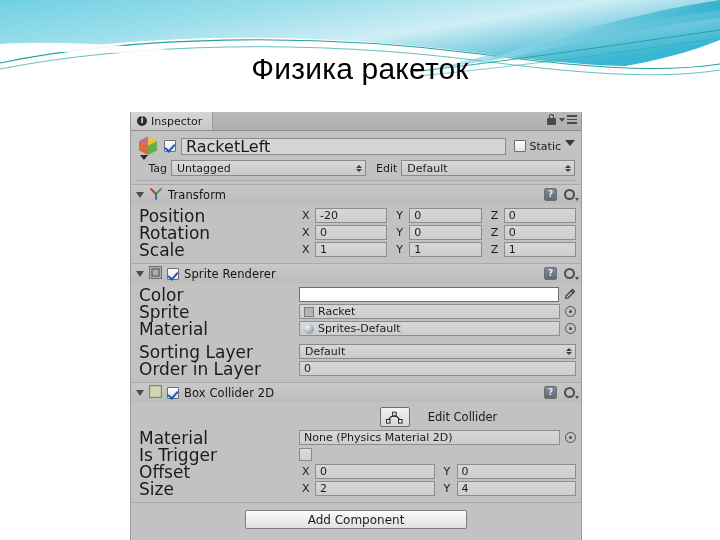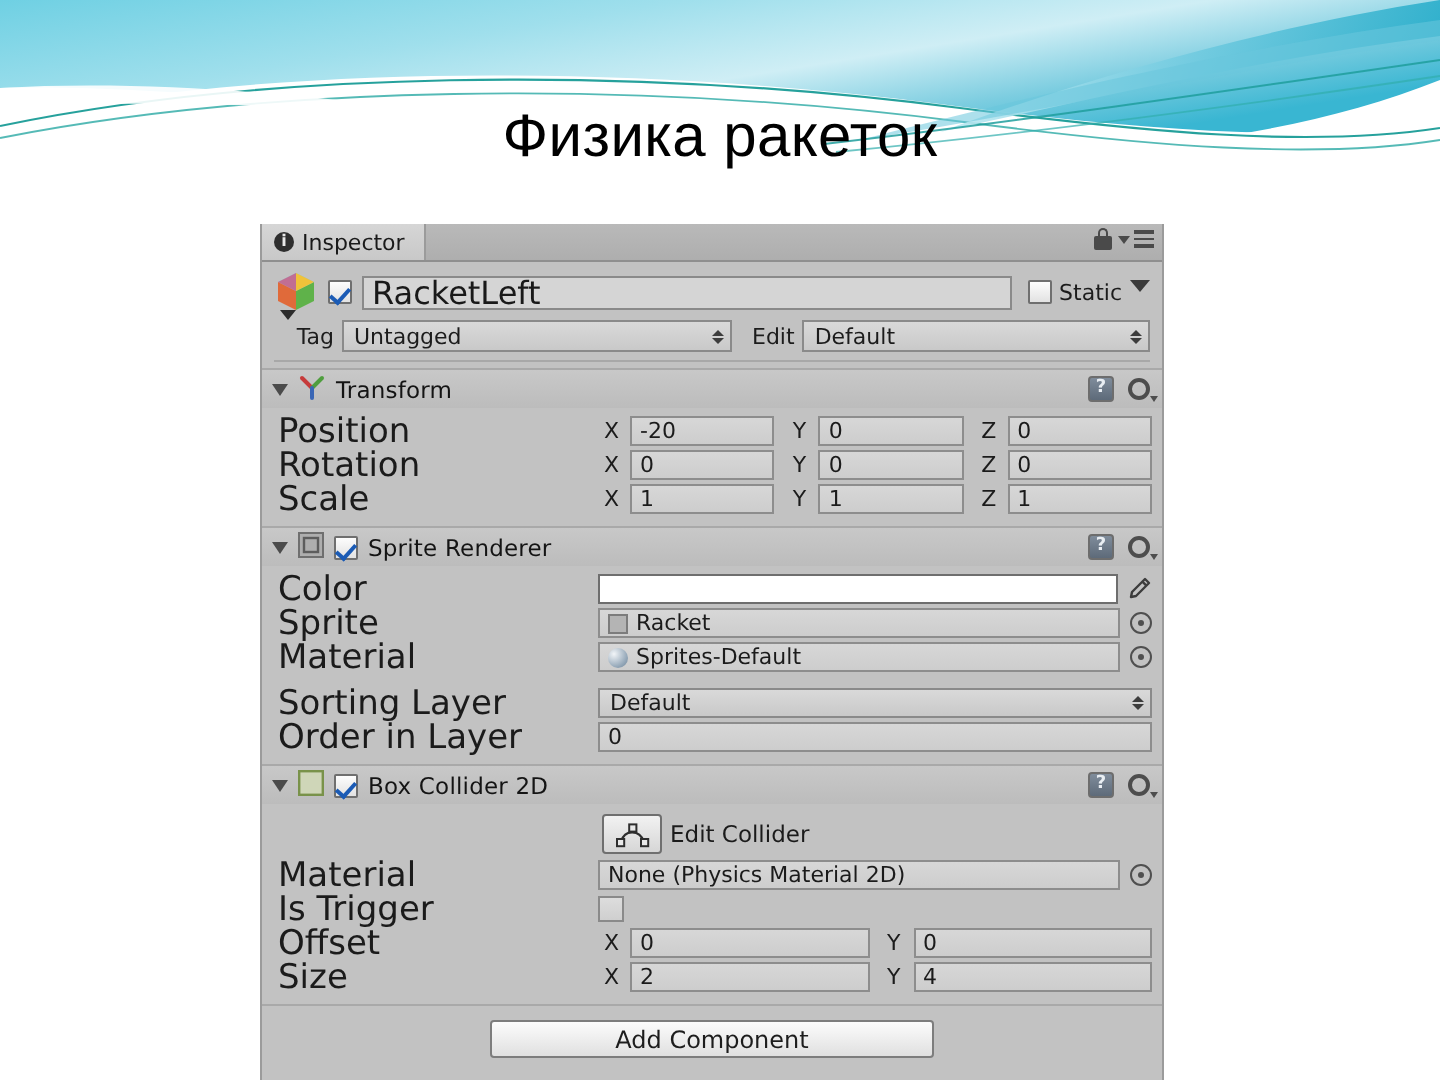--- a/index.html
+++ b/index.html
@@ -181,21 +181,21 @@
   }
   .colorfield{
     height:15px;box-sizing:border-box;border:1px solid #6e6e6e;background:#ffffff;flex:1;
   }
   .picker-ico{
     width:14px;height:14px;margin-left:3px;flex:none;position:relative;
   }
 
   .spacer6{height:6px;}
 
-  .editcol-row{display:flex;align-items:center;height:24px;padding-left:165px;gap:4px;}
+  .editcol-row{display:flex;align-items:center;height:24px;padding-left:165px;gap:18px;justify-content:center;}
   .editcol-btn{
     width:30px;height:20px;box-sizing:border-box;border:1px solid #6f6f6f;border-radius:2px;
     background:linear-gradient(#f2f2f2,#d6d6d6);display:flex;align-items:center;justify-content:center;
   }
   .editcol-lbl{font-size:11.5px;color:#1b1b1b;}
 
   .chkfield{width:13px;height:13px;box-sizing:border-box;border:1px solid #8a8a8a;
     background:linear-gradient(#dddddd,#cfcfcf);flex:none;}
 
   .bottom{border-top:1px solid #a9a9a9;padding:7px 0 0 0;background:#c2c2c2;height:100%;}

